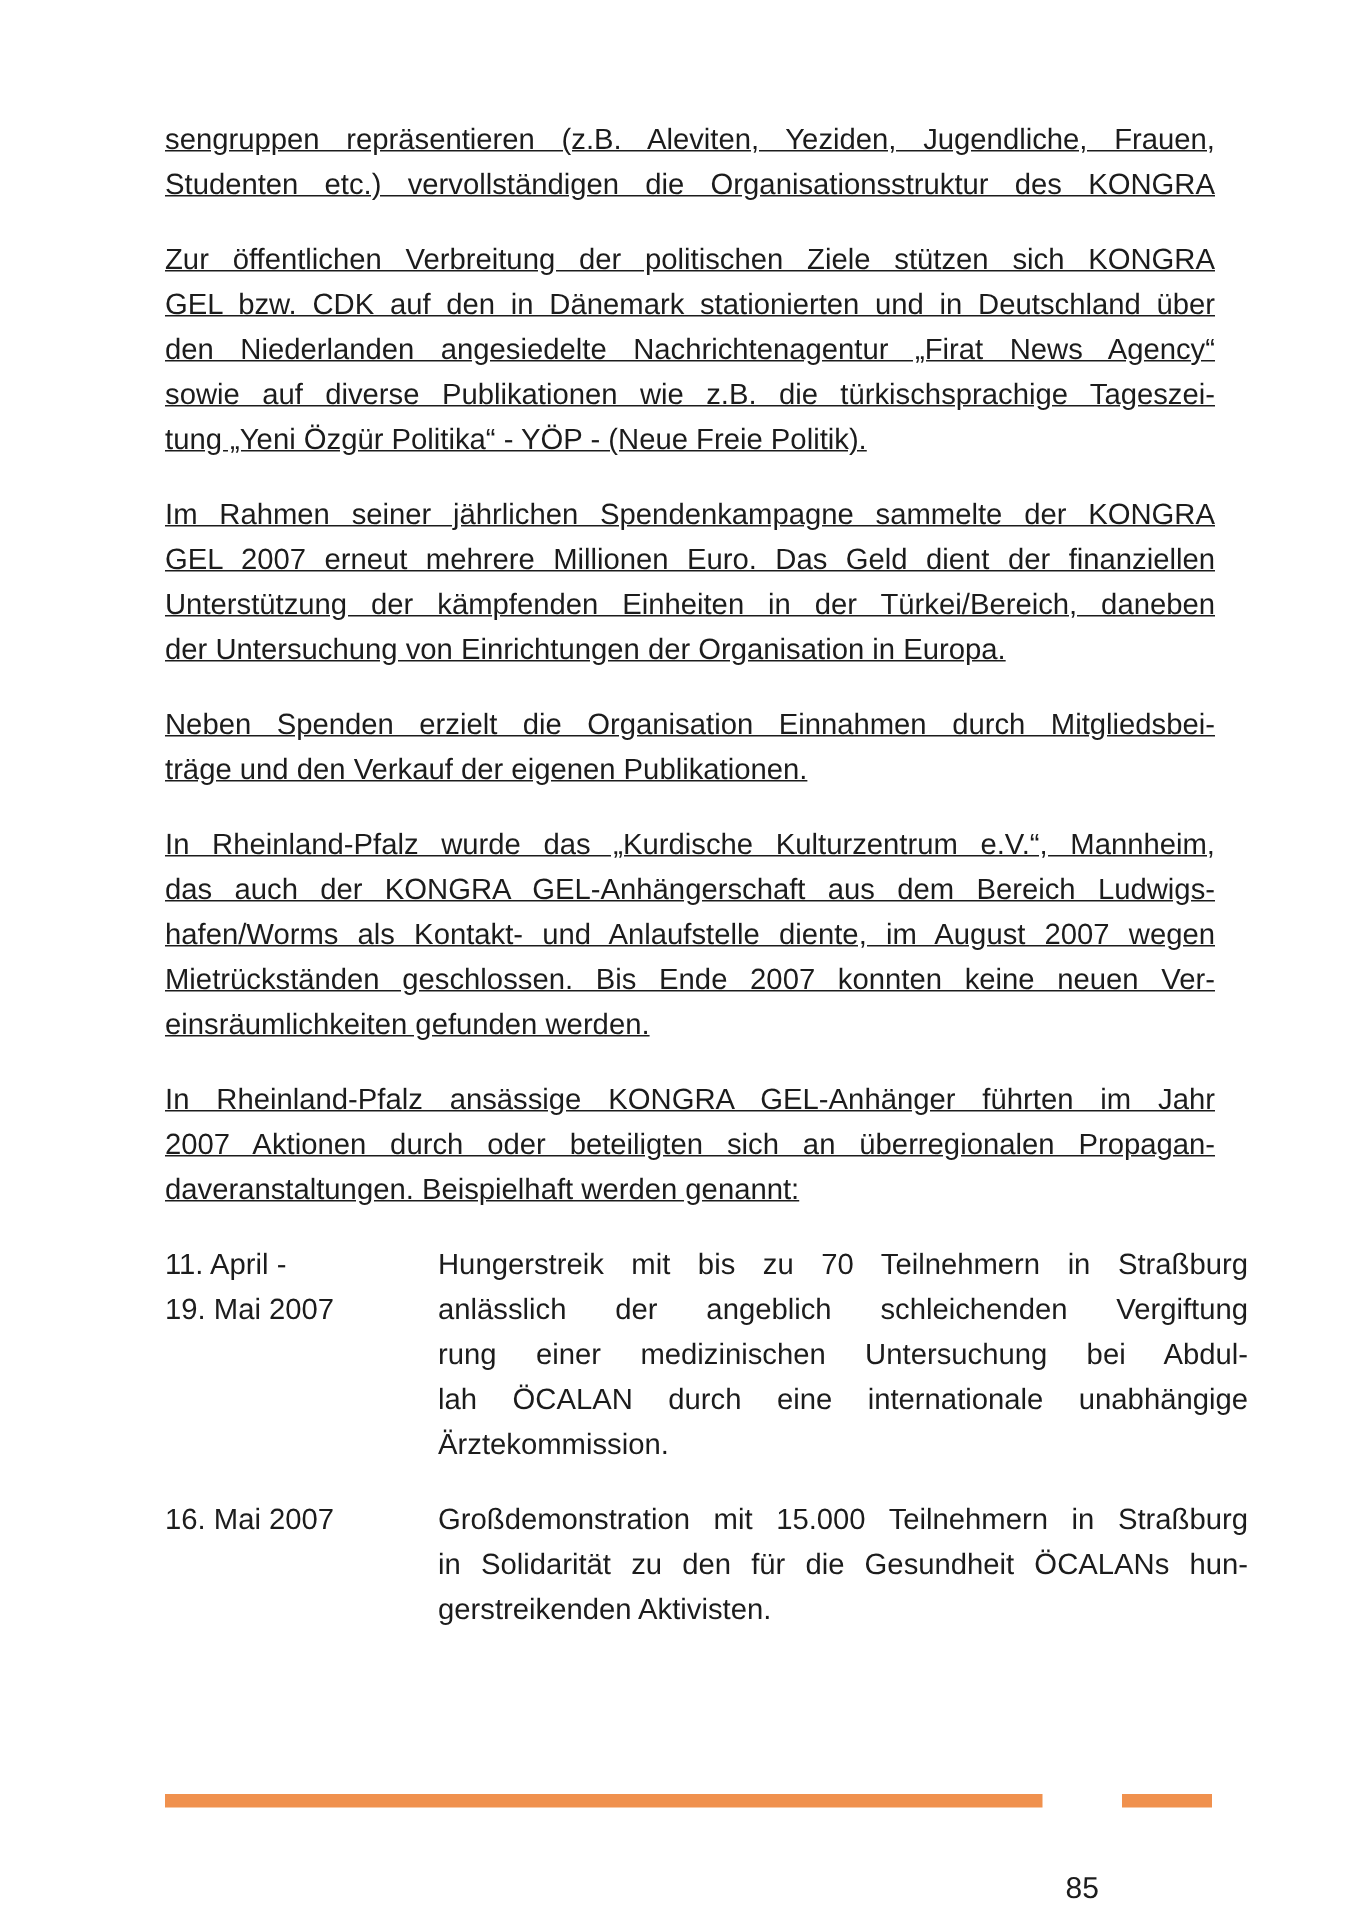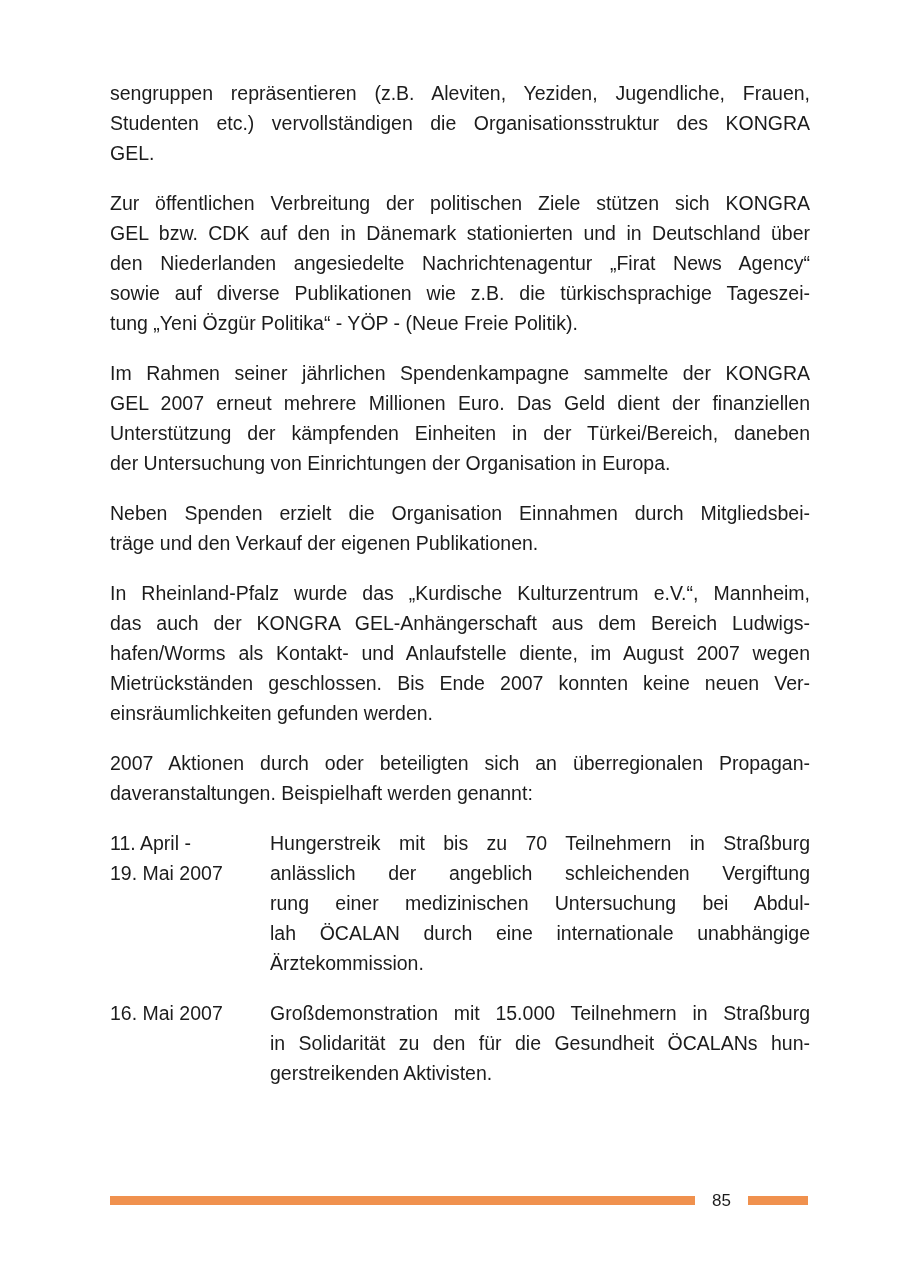--- a/index.html
+++ b/index.html
@@ -16,69 +16,69 @@
     font-size:19.5px;
     position:relative;
     overflow:hidden;
   }
   .content{
     position:absolute;
     left:110px;
     top:78px;
     width:700px;
   }
-  .para{margin-bottom:20px;}
+  .para{margin-bottom:20px;text-decoration:underline;}
   .ln{
     line-height:30px;
     text-align:justify;
     text-align-last:justify;
   }
   .ln.last{text-align-last:left;}
   .event{
     display:flex;
     margin-bottom:20px;
   }
   .event-date{
     width:160px;
     flex:0 0 160px;
   }
   .event-date .ln{text-align:center;text-align-last:left;}
   .event-body{
     width:540px;
     flex:0 0 540px;
+    margin-left:22px;
   }
   .footer-rule{
     position:absolute;
     height:9px;
     background:var(--accent);
   }
   .footer-rule.long{left:110px;top:1196px;width:585px;}
   .footer-rule.short{left:748px;top:1196px;width:60px;}
   .page-number{
     position:absolute;
     left:695px;
-    top:1186px;
+    top:1244px;
     width:53px;
     text-align:center;
-    font-size:17px;
+    font-size:20px;
     line-height:30px;
     color:var(--ink);
   }
 </style>
 </head>
 <body>
 
 <div class="page">
 
   <main class="content">
     <div id="paragraphs">
         <div class="para">
           <div class="ln">sengruppen repräsentieren (z.B. Aleviten, Yeziden, Jugendliche, Frauen,</div>
           <div class="ln">Studenten etc.) vervollständigen die Organisationsstruktur des KONGRA</div>
-          <div class="ln last">GEL.</div>
         </div>
         <div class="para">
           <div class="ln">Zur öffentlichen Verbreitung der politischen Ziele stützen sich KONGRA</div>
           <div class="ln">GEL bzw. CDK auf den in Dänemark stationierten und in Deutschland über</div>
           <div class="ln">den Niederlanden angesiedelte Nachrichtenagentur „Firat News Agency“</div>
           <div class="ln">sowie auf diverse Publikationen wie z.B. die türkischsprachige Tageszei-</div>
           <div class="ln last">tung „Yeni Özgür Politika“ - YÖP - (Neue Freie Politik).</div>
         </div>
         <div class="para">
           <div class="ln">Im Rahmen seiner jährlichen Spendenkampagne sammelte der KONGRA</div>
@@ -91,20 +91,21 @@
           <div class="ln last">träge und den Verkauf der eigenen Publikationen.</div>
         </div>
         <div class="para">
           <div class="ln">In Rheinland-Pfalz wurde das „Kurdische Kulturzentrum e.V.“, Mannheim,</div>
           <div class="ln">das auch der KONGRA GEL-Anhängerschaft aus dem Bereich Ludwigs-</div>
           <div class="ln">hafen/Worms als Kontakt- und Anlaufstelle diente, im August 2007 wegen</div>
           <div class="ln">Mietrückständen geschlossen. Bis Ende 2007 konnten keine neuen Ver-</div>
           <div class="ln last">einsräumlichkeiten gefunden werden.</div>
         </div>
         <div class="para">
+          <div class="ln">In Rheinland-Pfalz ansässige KONGRA GEL-Anhänger führten im Jahr</div>
           <div class="ln">2007 Aktionen durch oder beteiligten sich an überregionalen Propagan-</div>
           <div class="ln last">daveranstaltungen. Beispielhaft werden genannt:</div>
         </div>
       </div>
     <div id="events">
         <div class="event">
           <div class="event-date">
             <div class="ln last">11. April -</div>
             <div class="ln last">19. Mai 2007</div>
           </div>

